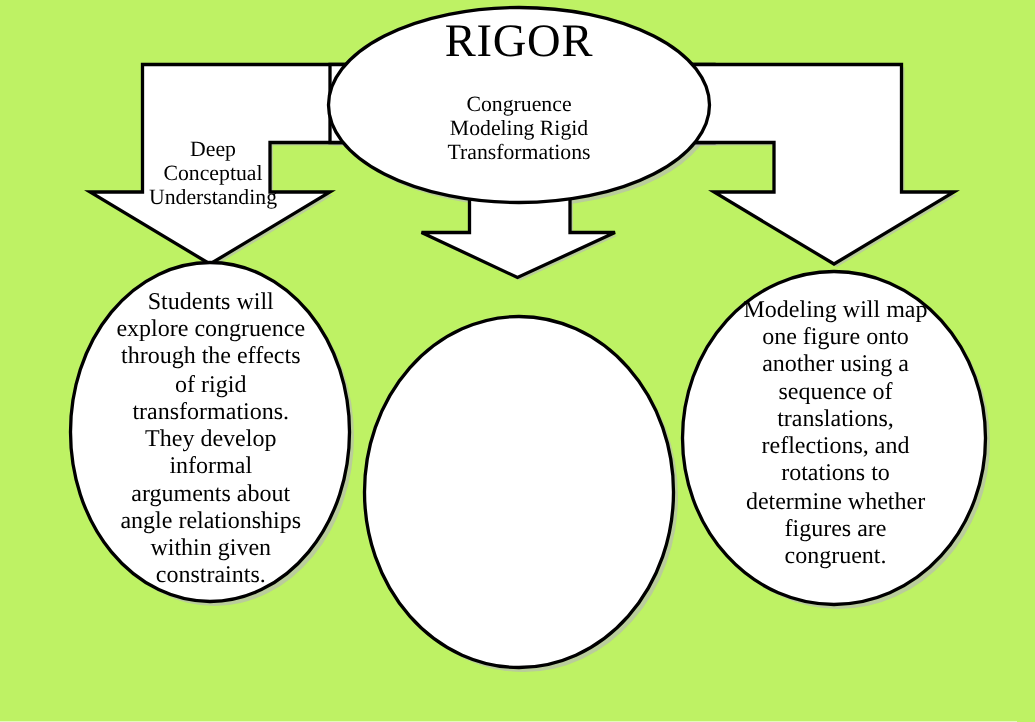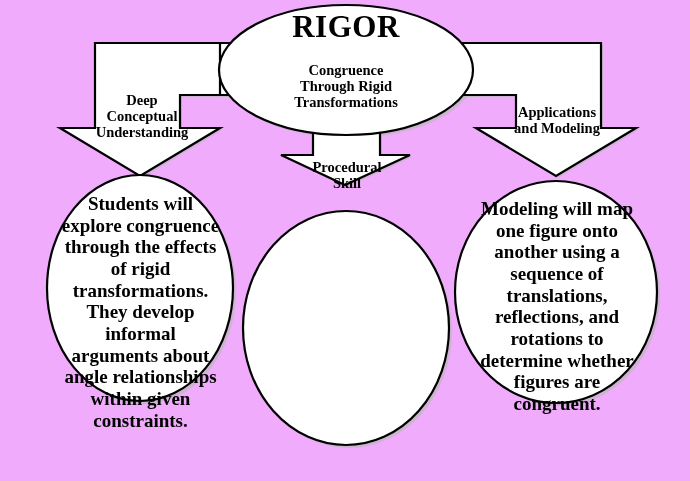--- a/index.html
+++ b/index.html
@@ -8,23 +8,22 @@
     background: #ffffff;
   }
   body {
     font-family: "Liberation Serif", "DejaVu Serif", serif;
     color: #000000;
   }
   #canvas {
     position: relative;
     width: 690px;
     height: 481px;
-    background: #f0abfc;
+    background: #bef264;
     overflow: hidden;
-    font-weight: bold;
   }
   #diagram-svg {
     position: absolute;
     left: 0;
     top: 0;
     width: 690px;
     height: 481px;
   }
   .shape-outline {
     fill: #ffffff;
@@ -51,21 +50,21 @@
   }
   .root-sub {
     font-size: 14.5px;
     line-height: 1.12;
   }
   .branch-label {
     font-size: 14.5px;
     line-height: 1.12;
   }
   .leaf-text {
-    font-size: 19px;
+    font-size: 16px;
     line-height: 1.14;
   }
 </style>
 </head>
 <body>
 
 <div id="canvas">
 
   <svg id="diagram-svg" viewBox="0 0 690 481">
 
@@ -86,30 +85,26 @@
     <polygon class="shape-outline" points="220,43 601,43 601,128 636,128 556,176 476,128 516,128 516,95 220,95"></polygon>
 
     <ellipse class="shape-outline" cx="140" cy="288" rx="93" ry="113"></ellipse>
     <ellipse class="shape-outline" cx="346" cy="328" rx="103" ry="117"></ellipse>
     <ellipse class="shape-outline" cx="556" cy="292" rx="101" ry="111"></ellipse>
     <ellipse class="shape-outline" cx="346" cy="70" rx="127" ry="65"></ellipse>
   </svg>
 
   <div class="txt root-title" style="left:221px; top:11px; width:250px;">RIGOR</div>
   <div class="txt root-sub" style="left:236px; top:62px; width:220px;">Congruence
-Through Rigid
+Modeling Rigid
 Transformations</div>
 
   <div class="txt branch-label" style="left:67px; top:92px; width:150px;">Deep
 Conceptual
 Understanding</div>
-  <div class="txt branch-label" style="left:287px; top:159px; width:120px;">Procedural
-Skill</div>
-  <div class="txt branch-label" style="left:489px; top:104px; width:136px;">Applications
-and Modeling</div>
 
   <div class="txt leaf-text" style="left:59px; top:193px; width:163px;">Students will
 explore congruence
 through the effects
 of rigid
 transformations.
 They develop
 informal
 arguments about
 angle relationships

